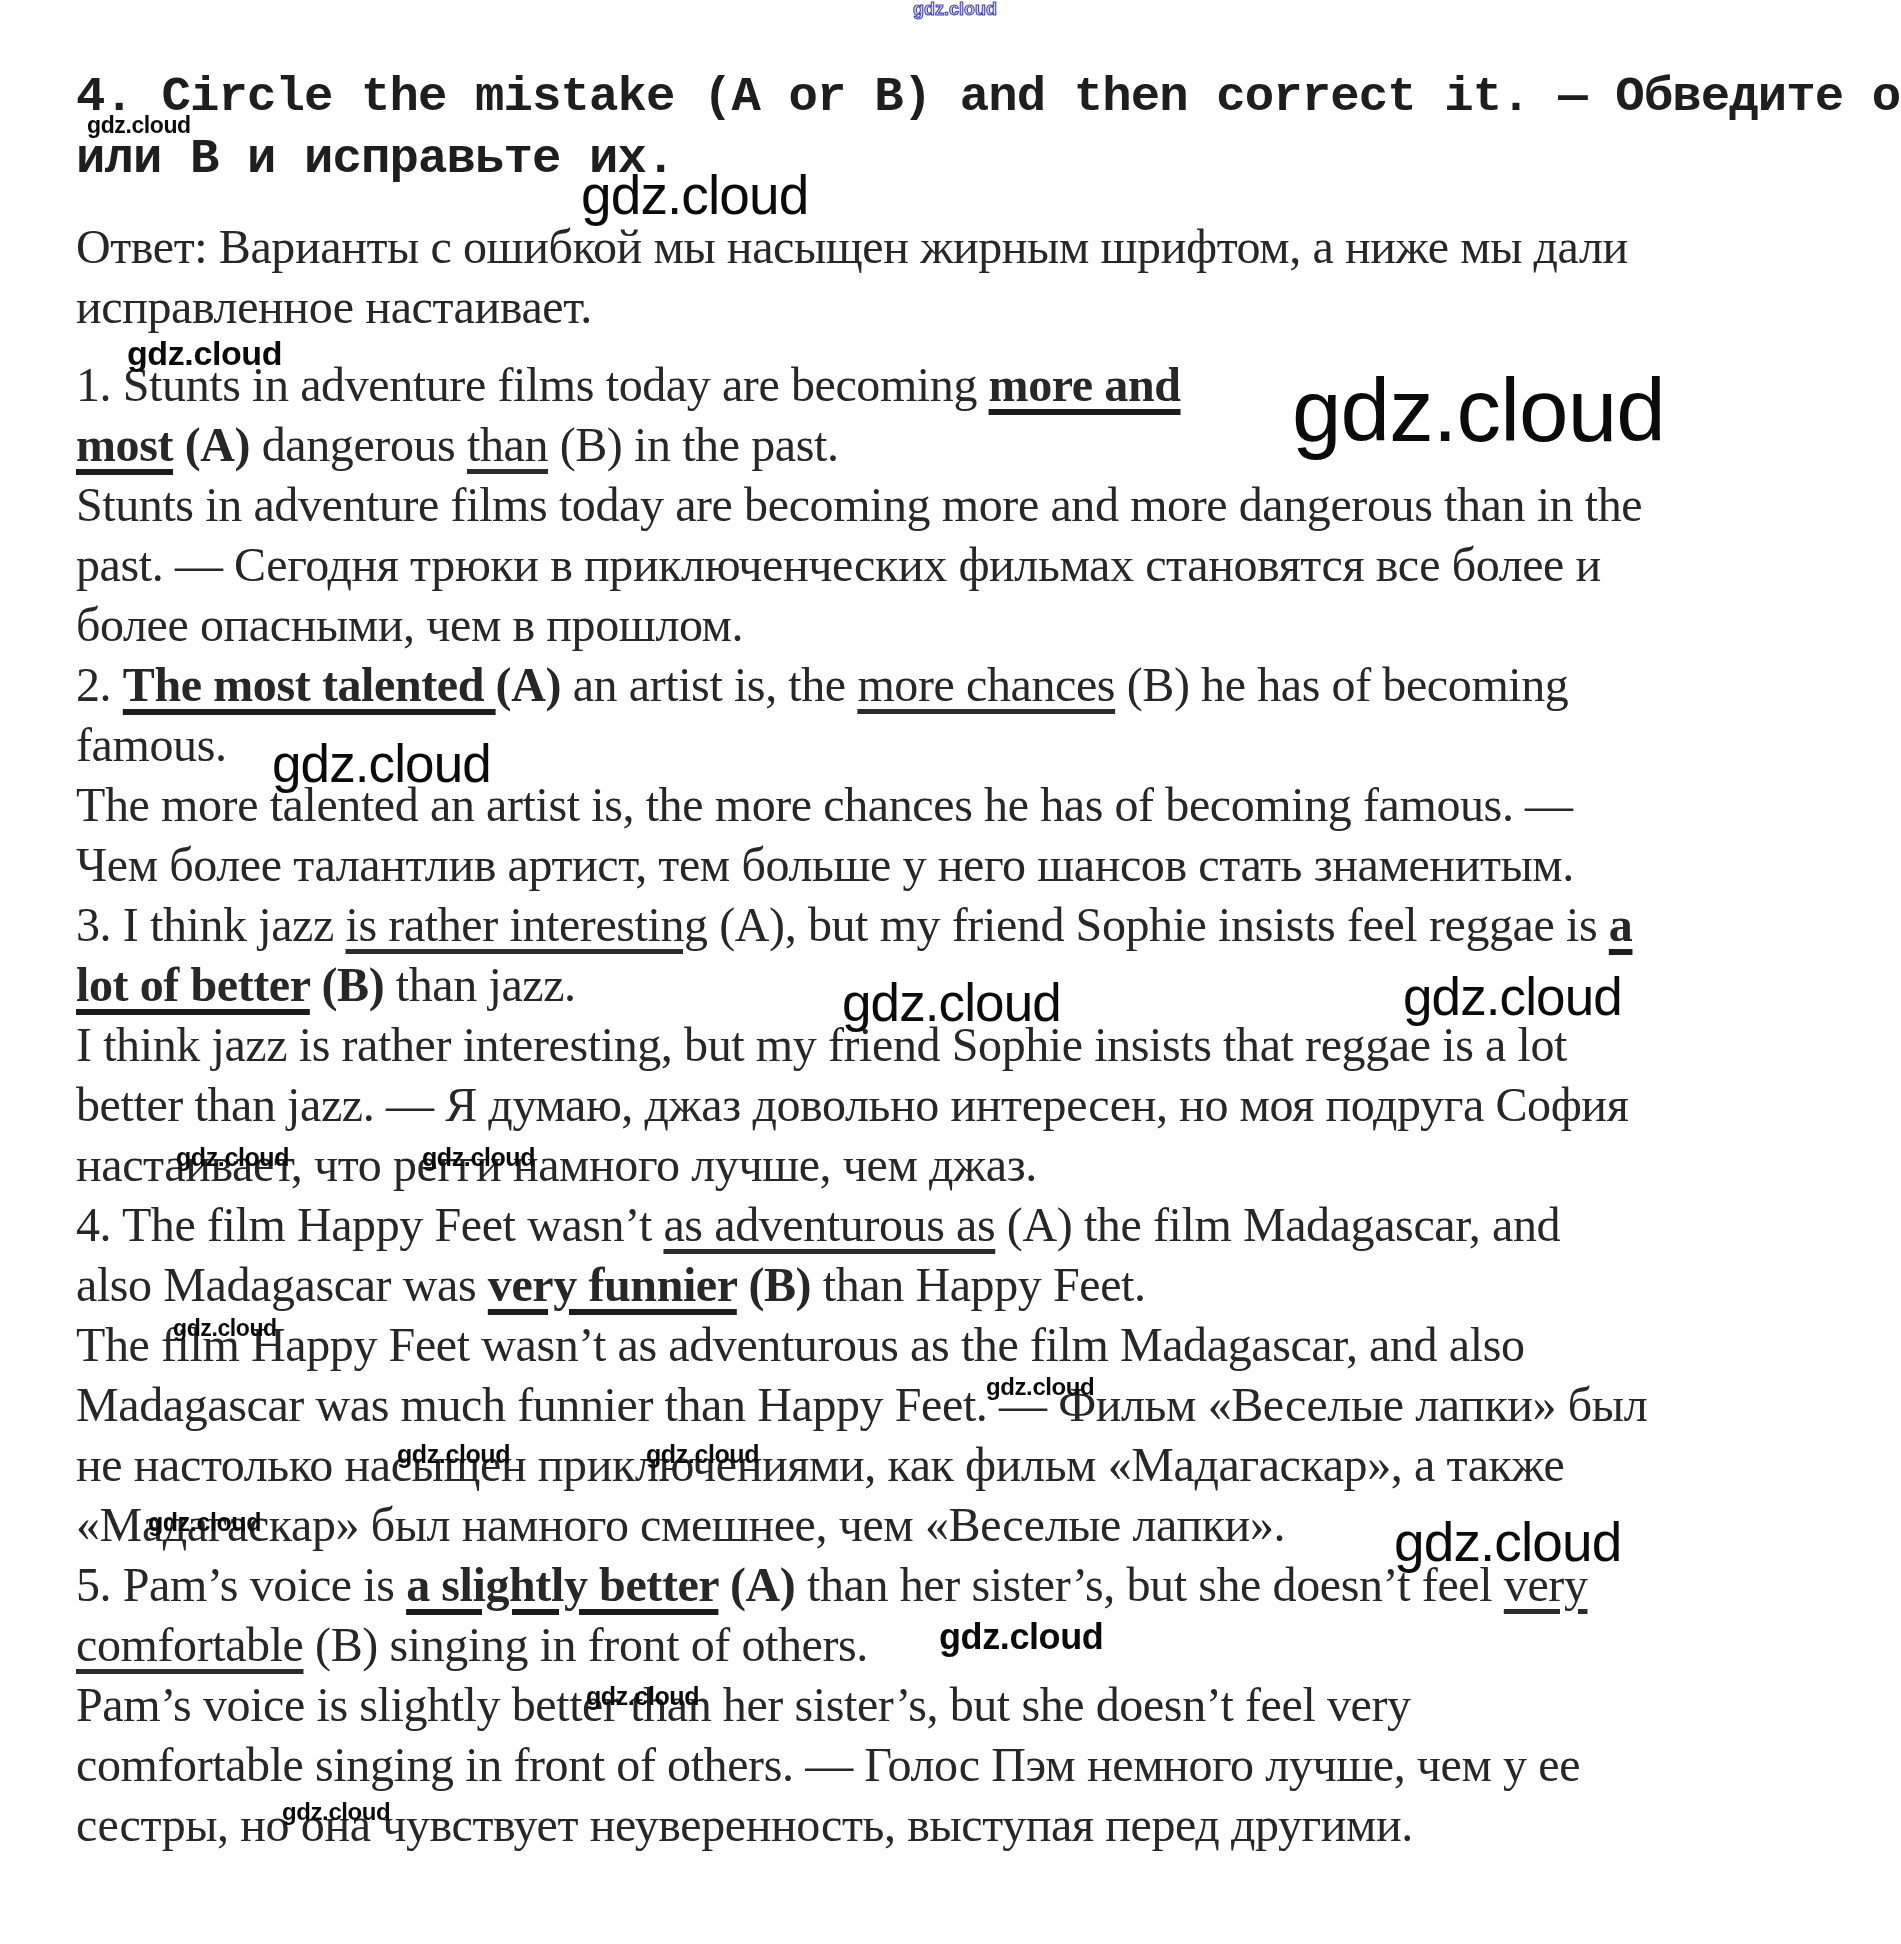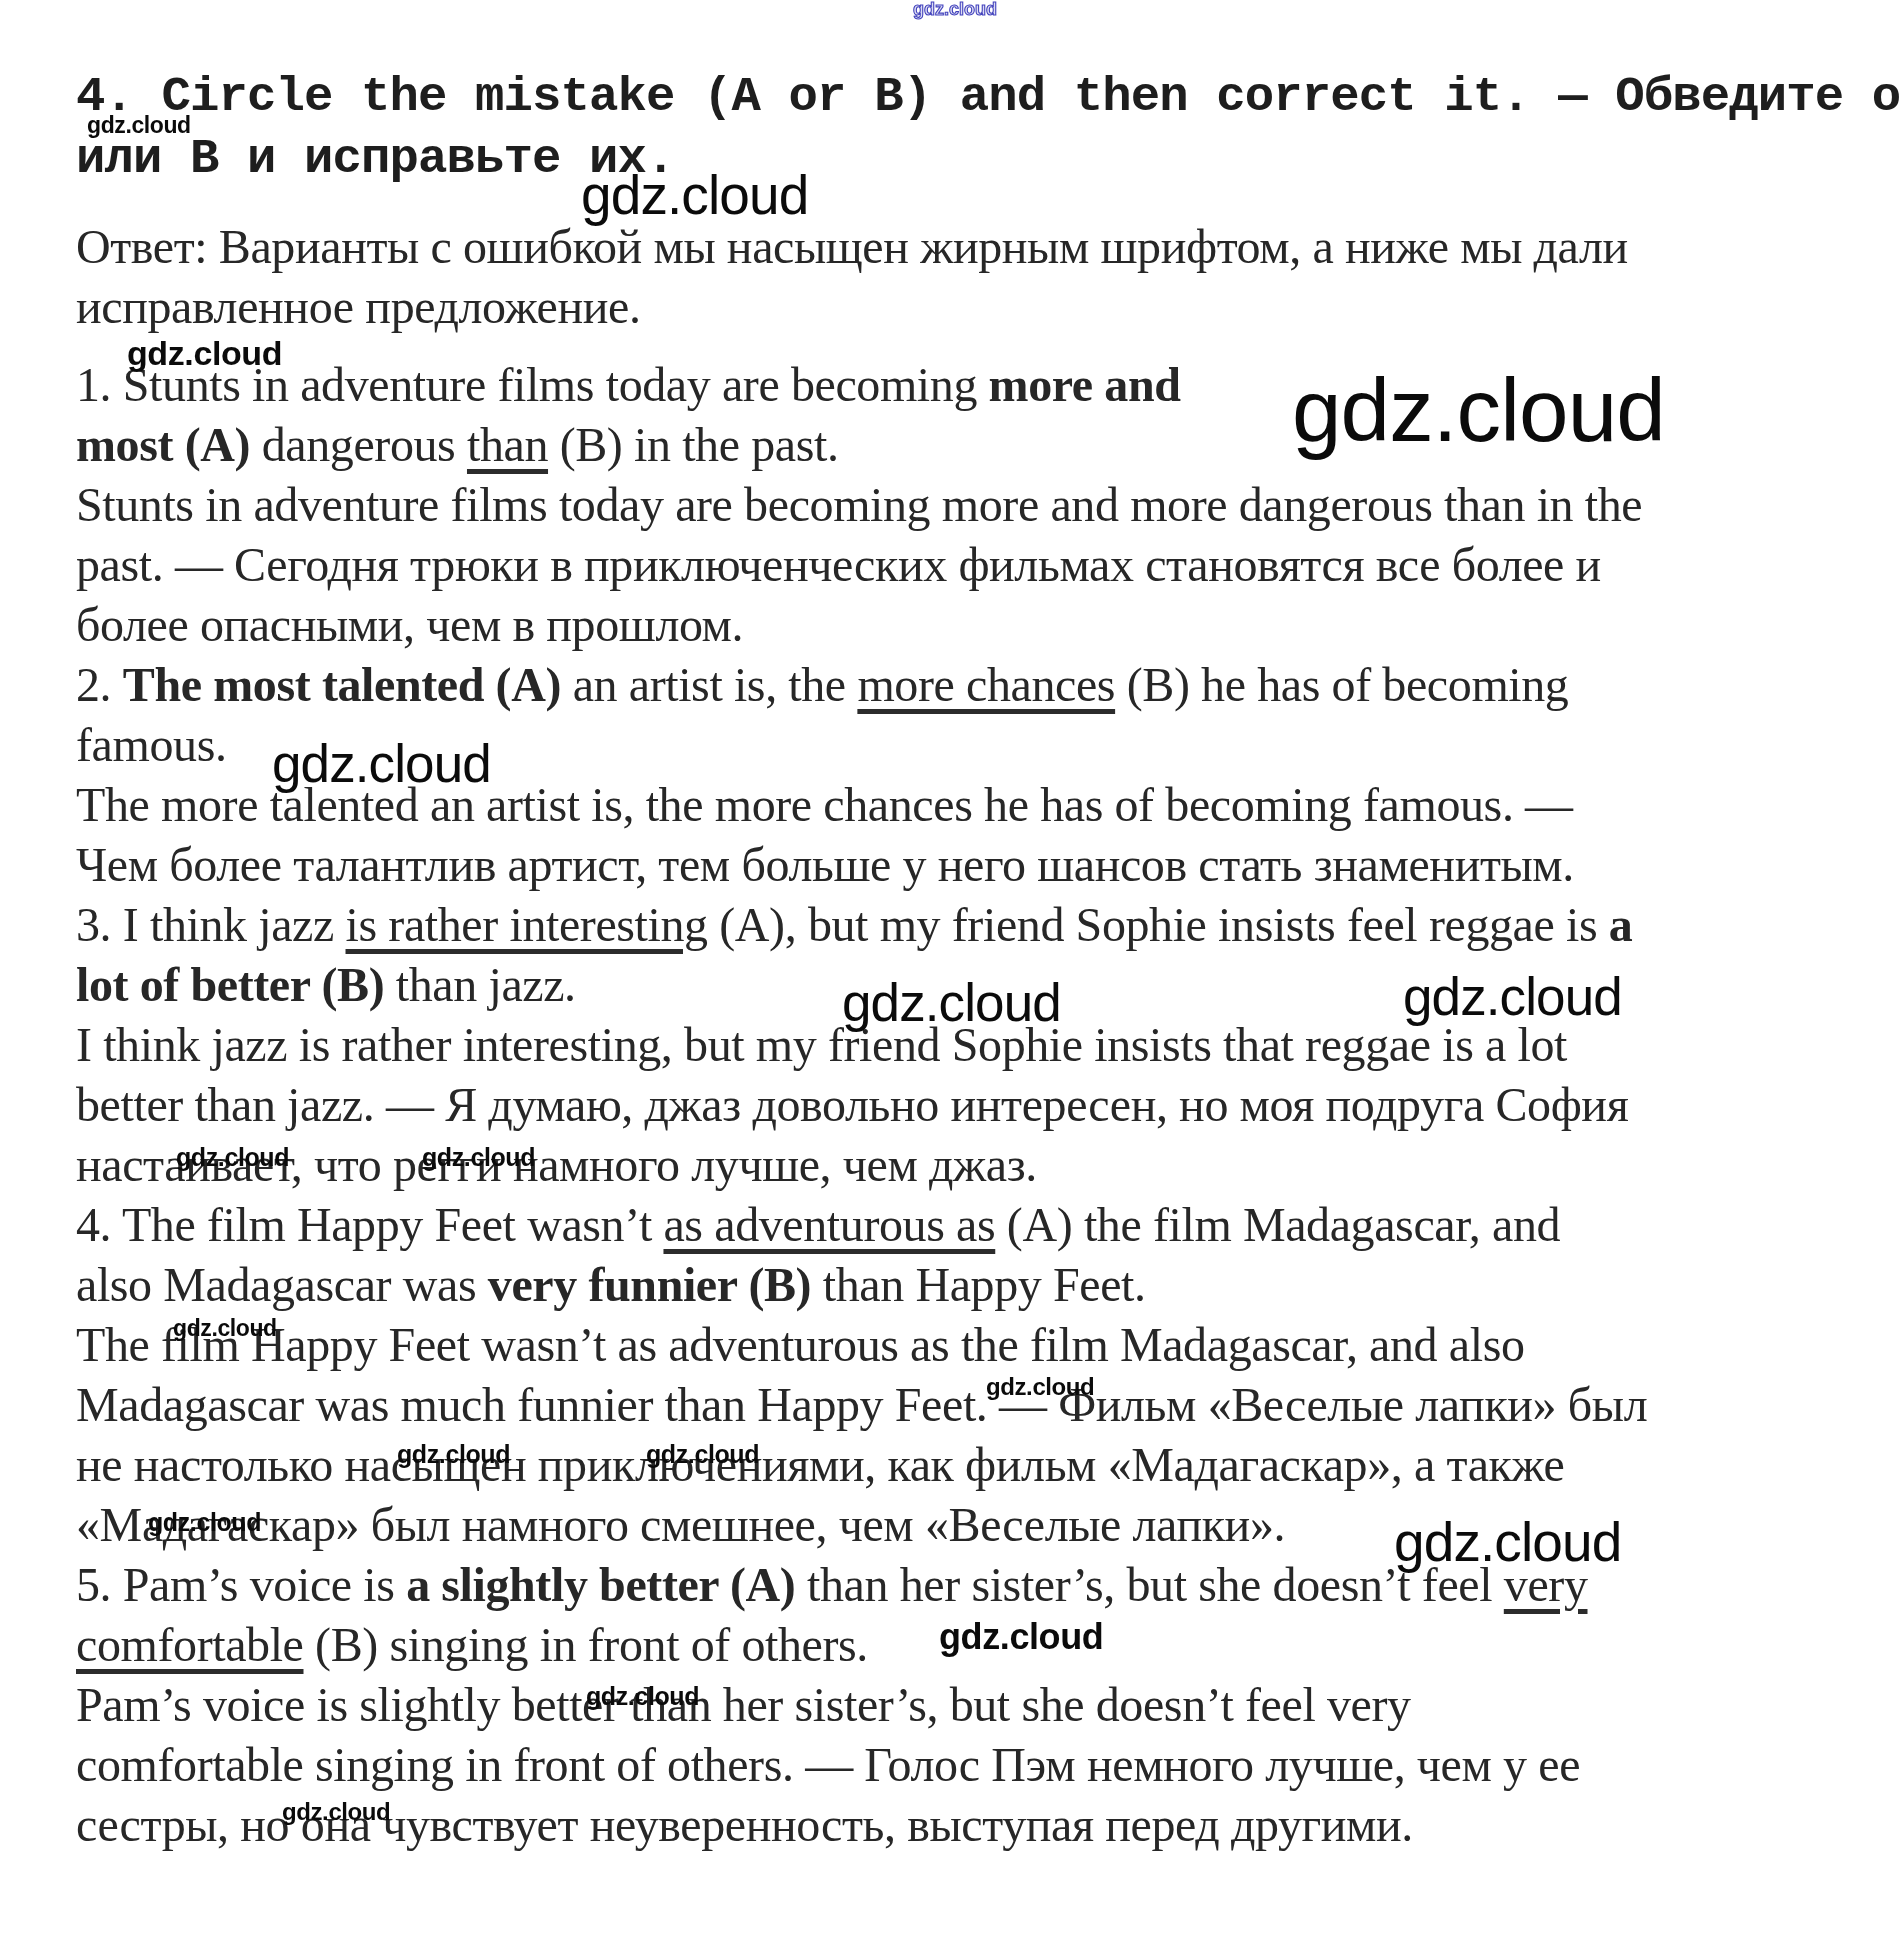--- a/index.html
+++ b/index.html
@@ -28,20 +28,21 @@
   }
   .b{font-weight:bold;}
   .u{
     text-decoration:underline;
     text-decoration-thickness:4.5px;
     text-underline-offset:8px;
     text-decoration-color:#2c2c2c;
   }
   .bu{
     font-weight:bold;
+    text-decoration:underline;
     text-decoration-thickness:6.2px;
     text-underline-offset:8px;
     text-decoration-color:#1c1c1c;
   }
   .wm{
     position:absolute;
     font-family:"Liberation Sans",sans-serif;
     font-weight:500;
     color:#0b0b0b;
     line-height:1;
@@ -59,21 +60,21 @@
   }
 </style>
 </head>
 <body>
 
 <div class="doc">
   <div id="lines">
       <div class="ln title"><span>4. Circle the mistake (A or B) and then correct it. — Обведите ошибки А</span></div>
       <div class="ln title"><span>или В и исправьте их.</span></div>
       <div class="ln" style="margin-top: 27px;"><span>Ответ: Варианты с ошибкой мы насыщен жирным шрифтом, а ниже мы дали</span></div>
-      <div class="ln"><span>исправленное предложение.</span></div>
+      <div class="ln"><span>исправленное настаивает.</span></div>
       <div class="ln" style="margin-top: 18px;"><span>1. Stunts in adventure films today are becoming </span><span class="bu">more and </span></div>
       <div class="ln"><span class="bu">most</span><span class="b"> (A)</span><span> dangerous </span><span class="u">than</span><span> (B) in the past.</span></div>
       <div class="ln"><span>Stunts in adventure films today are becoming more and more dangerous than in the</span></div>
       <div class="ln"><span>past. — Сегодня трюки в приключенческих фильмах становятся все более и</span></div>
       <div class="ln"><span>более опасными, чем в прошлом.</span></div>
       <div class="ln"><span>2. </span><span class="bu">The most talented </span><span class="b">(A)</span><span> an artist is, the </span><span class="u">more chances</span><span> (B) he has of becoming</span></div>
       <div class="ln"><span>famous.</span></div>
       <div class="ln"><span>The more talented an artist is, the more chances he has of becoming famous. —</span></div>
       <div class="ln"><span>Чем более талантлив артист, тем больше у него шансов стать знаменитым.</span></div>
       <div class="ln"><span>3. I think jazz </span><span class="u">is rather interesting</span><span> (A), but my friend Sophie insists feel reggae is </span><span class="bu">a</span></div>

